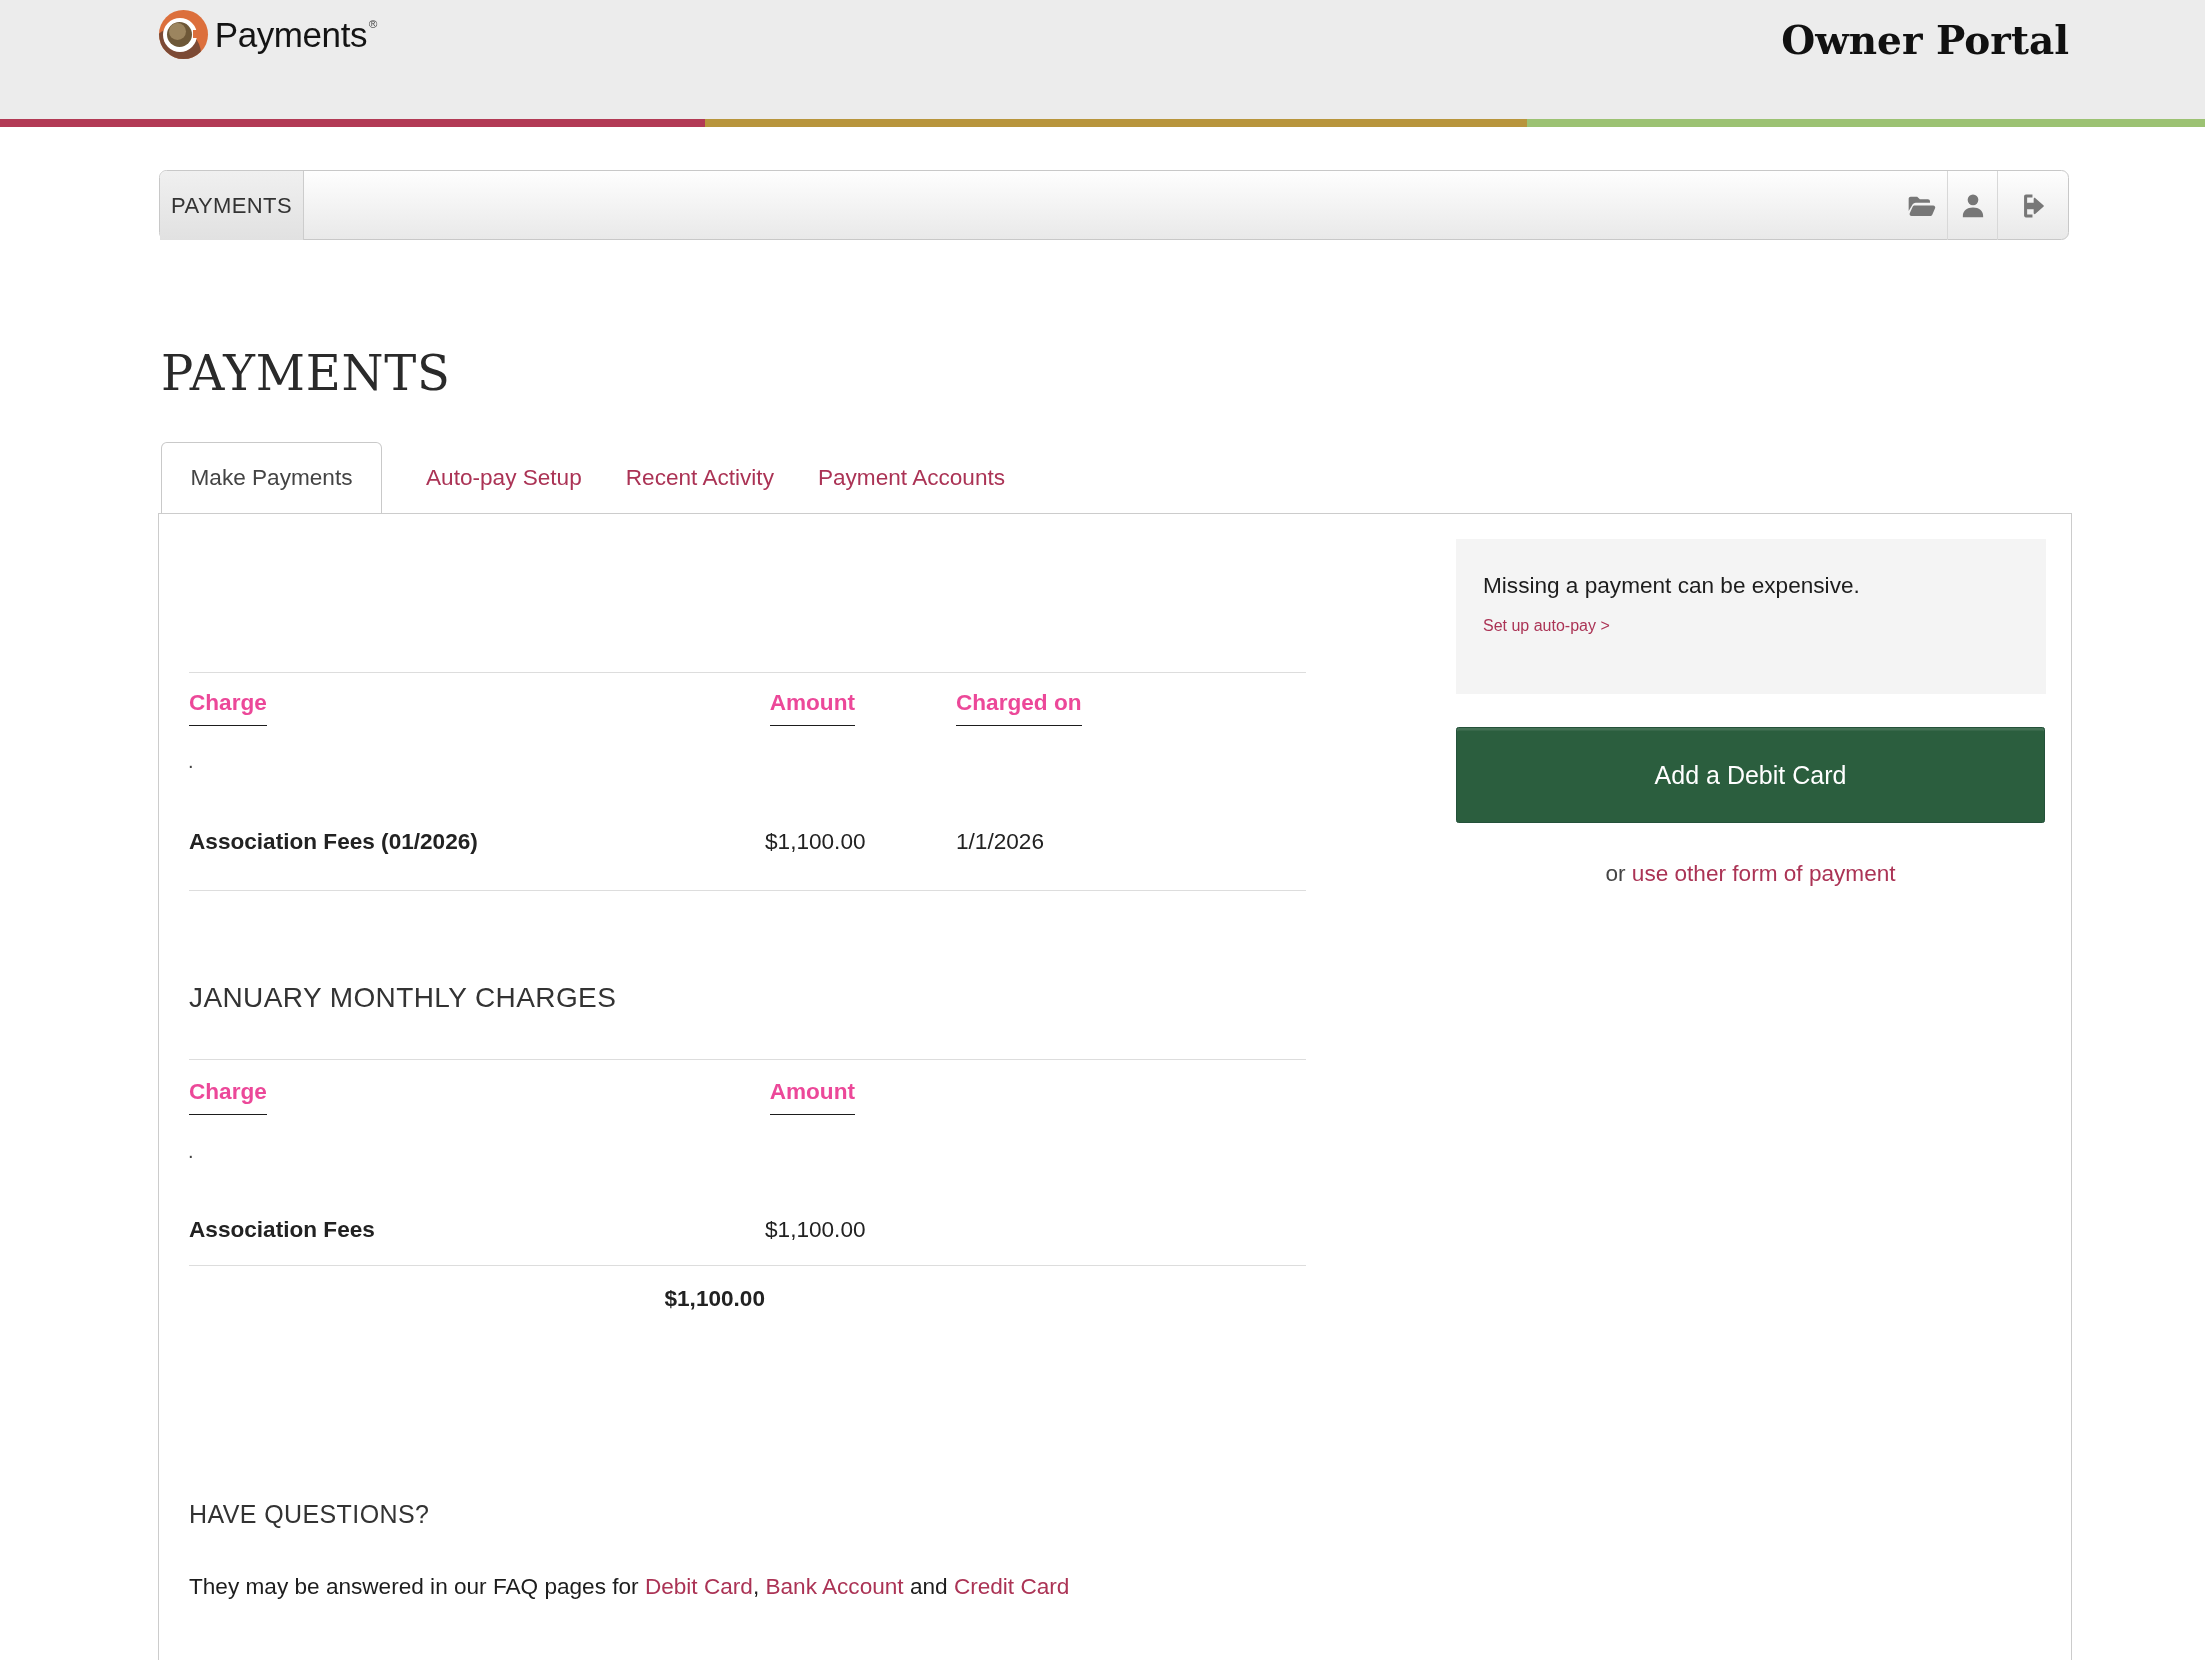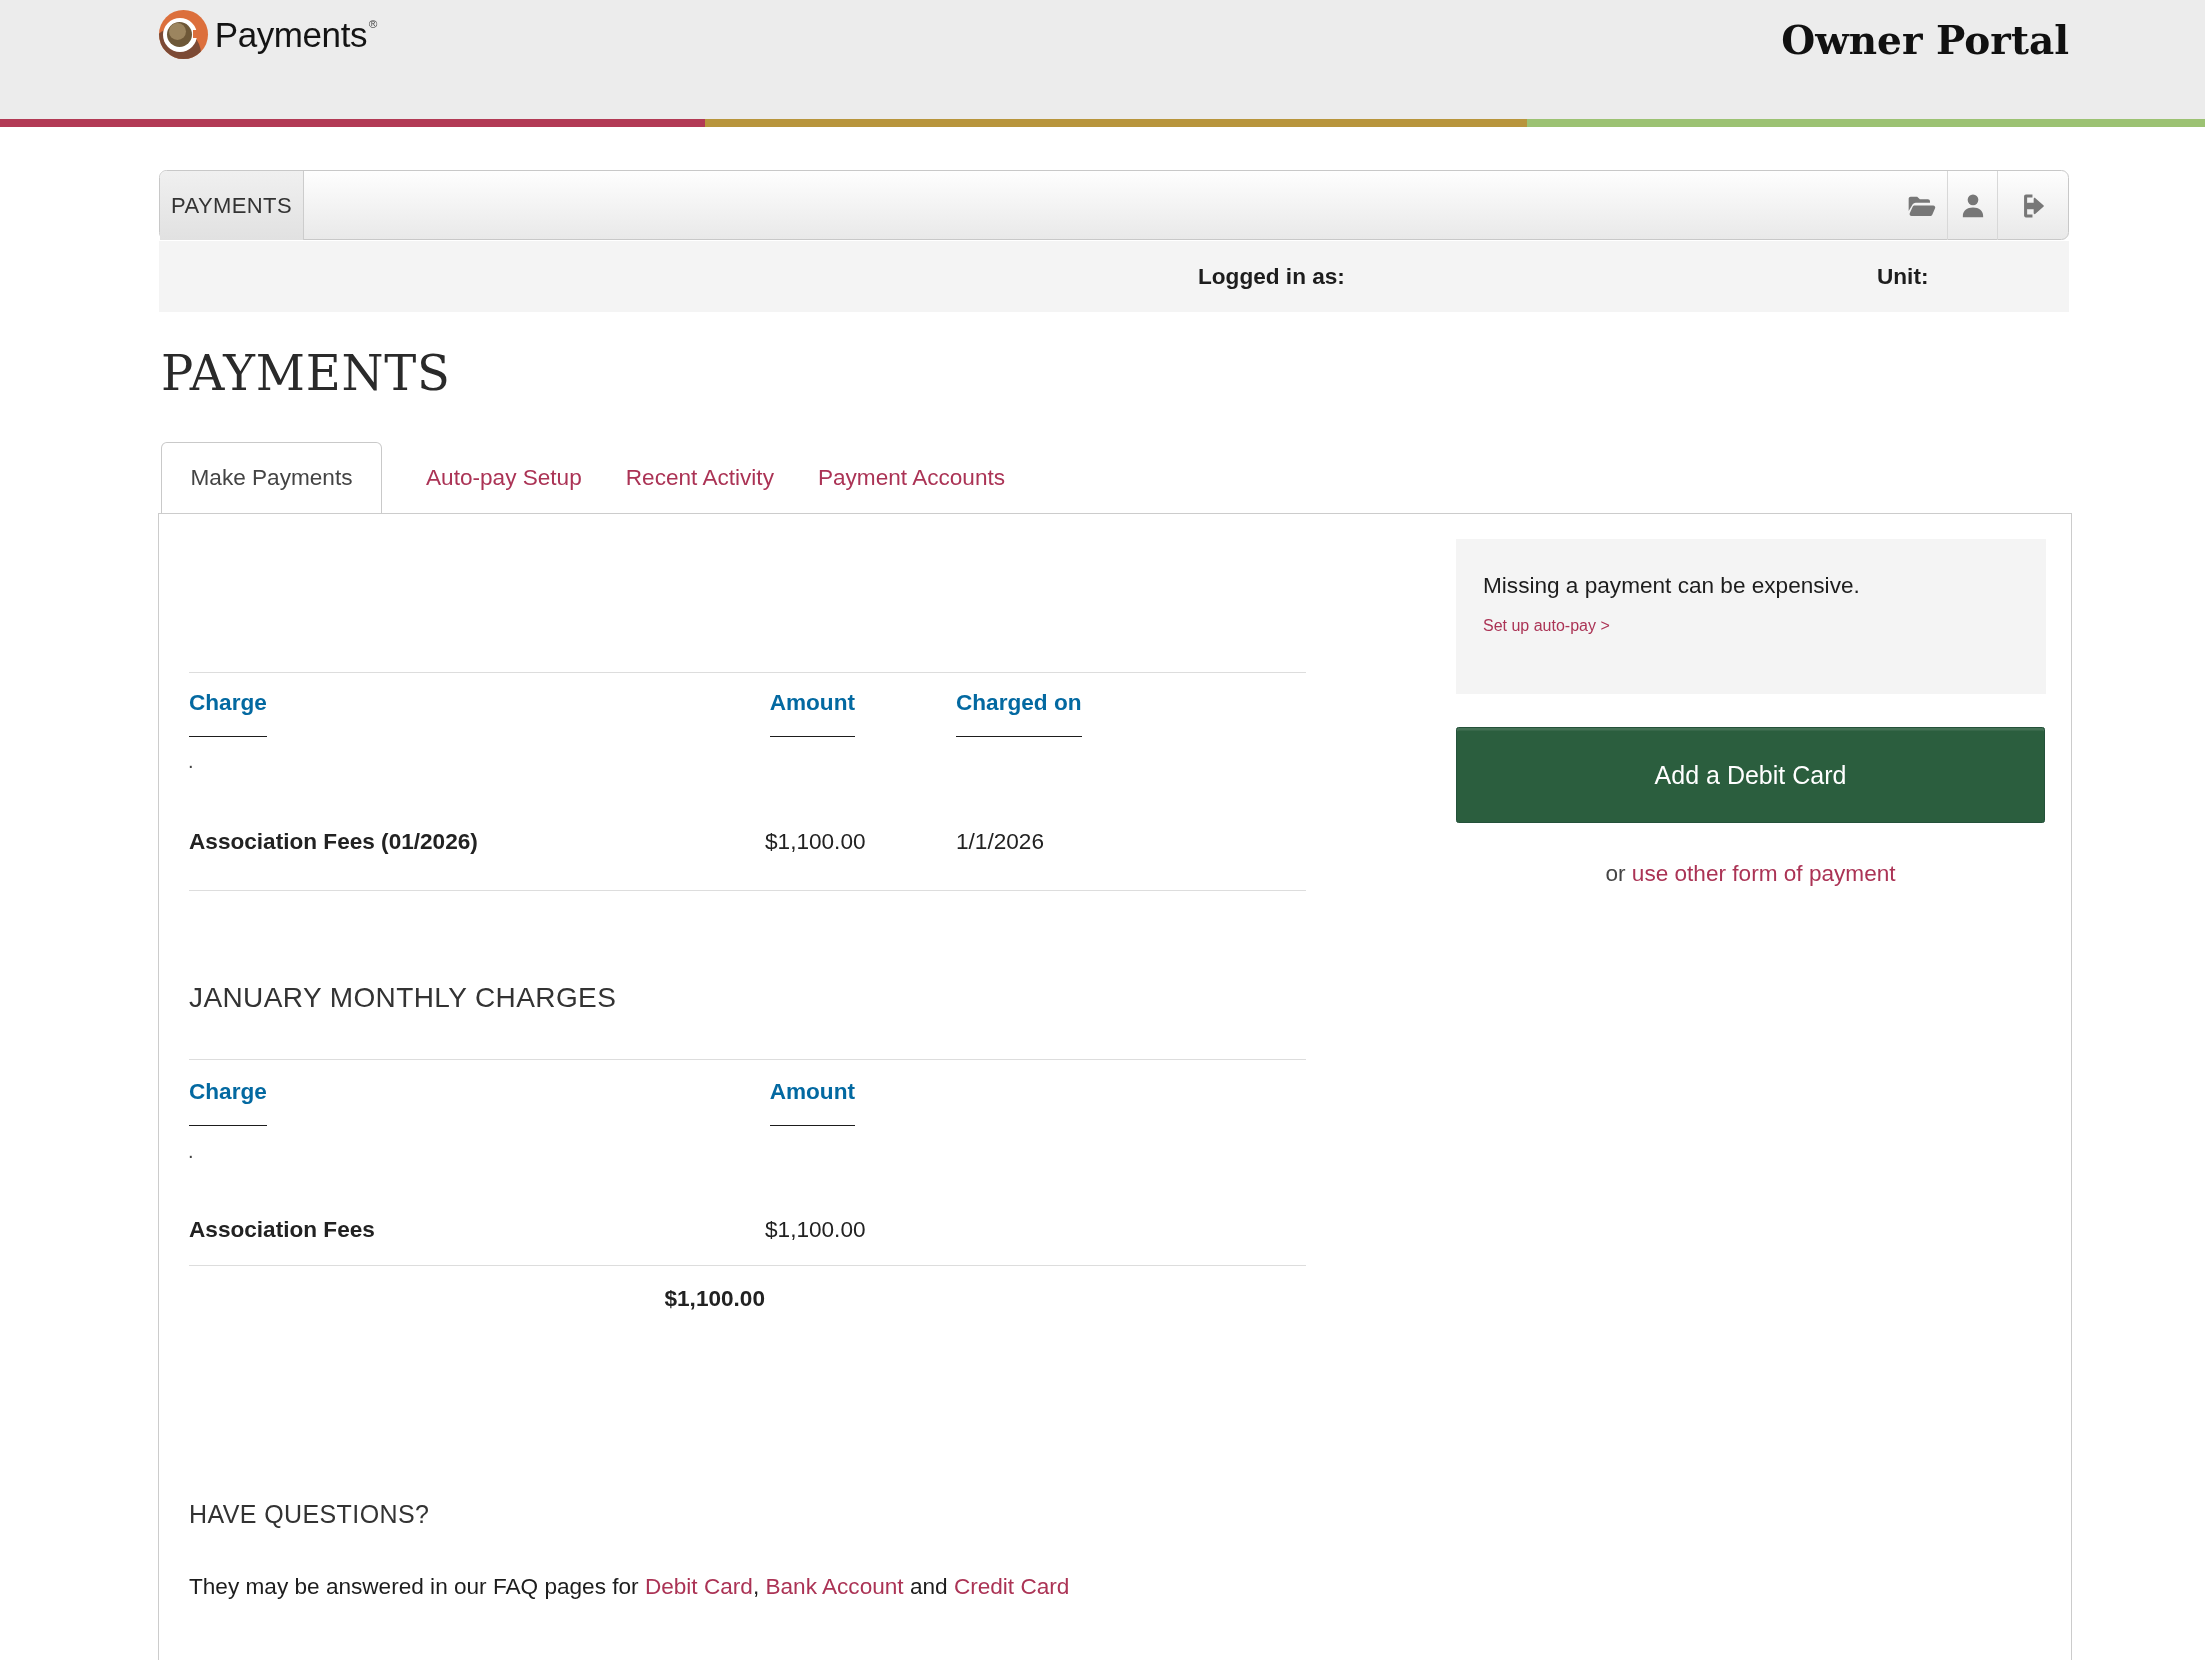--- a/index.html
+++ b/index.html
@@ -66,21 +66,21 @@
   
   .balance-row{position:absolute;left:189px;top:595px;width:1117px;display:flex;justify-content:space-between;align-items:baseline;}
   .balance-left{font-size:28px;color:#333;}
   .balance-left strong{color:#111;font-weight:700;}
   .as-of{font-size:25px;color:#222;}
 
   .hline{position:absolute;height:0.8px;background:var(--line);left:189px;width:1117px;}
   .grid3{position:absolute;left:189px;width:1117px;display:grid;grid-template-columns:576px 90px 1fr;}
   .grid3 .c2{text-align:right;}
   .grid3 .c3{padding-left:101px;}
-  .th span{font-size:22.6px;font-weight:700;color:#0369a1;border-bottom:1.7px solid #1d1d1d;padding-bottom:20px;display:inline-block;}
+  .th span{font-size:22.6px;font-weight:700;color:#ec4899;border-bottom:1.7px solid #1d1d1d;padding-bottom:9px;display:inline-block;}
   .td{font-size:22.6px;color:#222;}
   .td.bold{font-weight:700;}
   .dot{position:absolute;left:188px;font-size:20px;color:#444;}
 
   .section-title{position:absolute;left:189px;font-size:28px;color:#333;letter-spacing:0.4px;}
 
   
   .notice-box{position:absolute;left:1456px;top:539px;width:590px;height:155px;background:var(--row-bg);padding:34px 27px 0 27px;}
   .notice-text{font-size:22.6px;color:#1d1d1d;}
   .notice-link{display:inline-block;margin-top:18px;font-size:16px;color:var(--accent);cursor:pointer;}
@@ -138,24 +138,20 @@
       </div>
       <div class="tool-cell last">
         <svg viewBox="0 0 24 24">
           <path d="M11.6 20.6H6.7c-.8 0-1.4-.6-1.4-1.4V4.8c0-.8.6-1.4 1.4-1.4h4.9v2.3H7.6v12.6h4v2.3z"></path>
           <path d="M13.8 6.1l6 5.3c.4.3.4.9 0 1.2l-6 5.3c-.5.5-1.3.1-1.3-.6v-2.9H8.2c-.5 0-.8-.4-.8-.8v-3.2c0-.5.4-.8.8-.8h4.3V6.7c0-.7.8-1.1 1.3-.6z"></path>
         </svg>
       </div>
     </div>
   </div>
 
-  <div class="session-row">
-    <div class="session-label logged-as">Logged in as:</div>
-    <div class="session-label unit">Unit:</div>
-  </div>
 
   <div class="page-title">PAYMENTS</div>
 
   <div class="tabstrip">
     <div class="tab-active">Make Payments</div>
     <div class="tab-link first">Auto-pay Setup</div>
     <div class="tab-link">Recent Activity</div>
     <div class="tab-link">Payment Accounts</div>
   </div>
 

